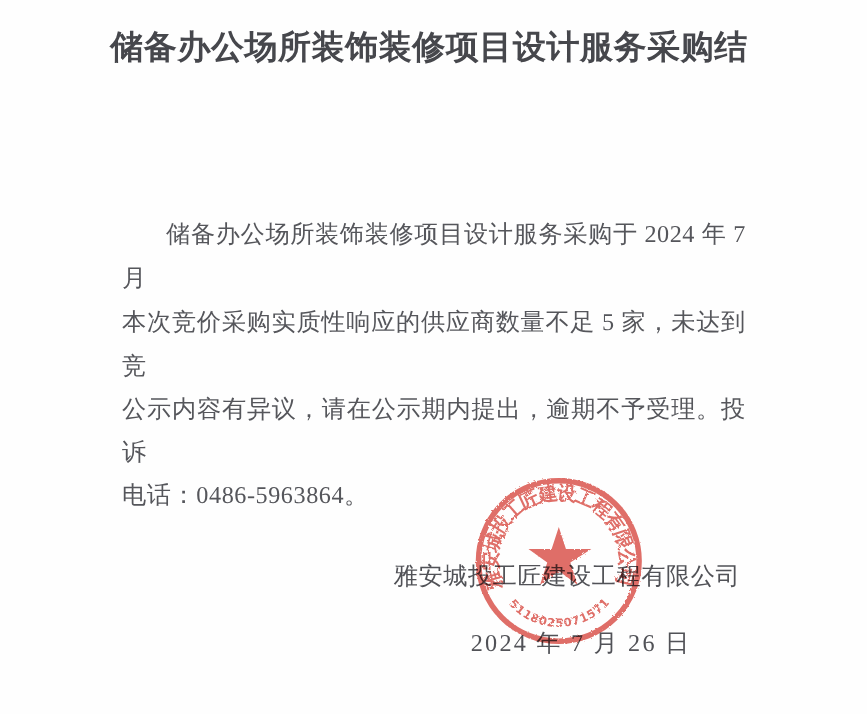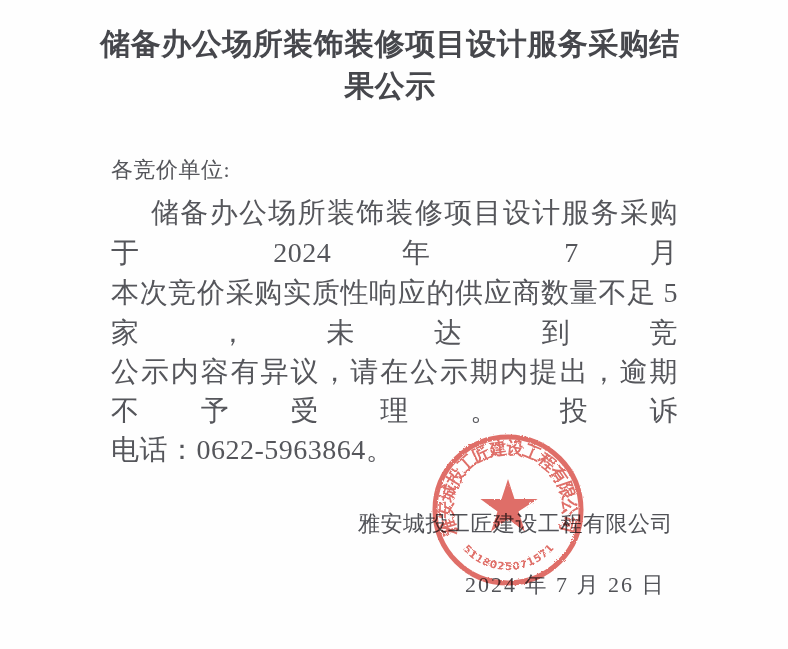--- a/index.html
+++ b/index.html
@@ -33,21 +33,21 @@
     font-size: 22px;
     color: #55565b;
     letter-spacing: 0.5px;
   }
   .greeting { top: 150px; line-height: 40px; }
   .para1 { position: absolute; top: 193px; left: 111px; width: 567px; }
   .para2 { position: absolute; top: 352px; left: 111px; width: 567px; }
   .para1 .pline { line-height: 40px; }
   .para2 .pline { line-height: 39px; }
   .pline {
-    font-size: 28px;
+    font-size: 22px;
     color: #55565b;
     letter-spacing: 0.5px;
     white-space: normal;
   }
   .just { text-align: justify; text-align-last: justify; }
   .indent { text-indent: 40px; }
   .signature {
     position: absolute;
     left: 358px; top: 511px;
     font-size: 22px; line-height: 26px;
@@ -55,21 +55,20 @@
     letter-spacing: 0.5px;
     white-space: nowrap;
   }
   .doc-date {
     position: absolute;
     left: 428px; top: 572px;
     font-size: 22px; line-height: 26px;
     color: #515257;
     letter-spacing: 2px;
     white-space: nowrap;
-    margin-left: 37px;
   }
   .seal {
     position: absolute;
     left: 420px; top: 422px;
     width: 176px; height: 176px;
     mix-blend-mode: multiply;
     opacity: 0.88;
     pointer-events: none;
   }
   .seal .ring-text {
@@ -83,33 +82,31 @@
     font-weight: 700;
   }
 </style>
 </head>
 <body>
 
 <div class="page">
 
   <h1 class="doc-title">
     <div class="title-line">储备办公场所装饰装修项目设计服务采购结</div>
-    <div class="title-line">果公示</div>
   </h1>
 
-  <div class="body-line greeting">各竞价单位:</div>
 
   <div class="para1">
     <div class="pline just indent">储备办公场所装饰装修项目设计服务采购于 2024 年 7 月</div>
     <div class="pline just">本次竞价采购实质性响应的供应商数量不足 5 家，未达到竞</div>
   </div>
 
   <div class="para2">
     <div class="pline just">公示内容有异议，请在公示期内提出，逾期不予受理。投诉</div>
-    <div class="pline">电话：0622-5963864。</div>
+    <div class="pline">电话：0486-5963864。</div>
   </div>
 
   <div class="signature">雅安城投工匠建设工程有限公司</div>
 
   <div class="doc-date">2024 年 7 月 26 日</div>
 
   <svg class="seal" viewBox="0 0 176 176" xmlns="http://www.w3.org/2000/svg" aria-hidden="true">
     <defs>
       <filter id="rough" x="-10%" y="-10%" width="120%" height="120%">
         <feTurbulence type="fractalNoise" baseFrequency="0.55" numOctaves="2" result="n"></feTurbulence>

